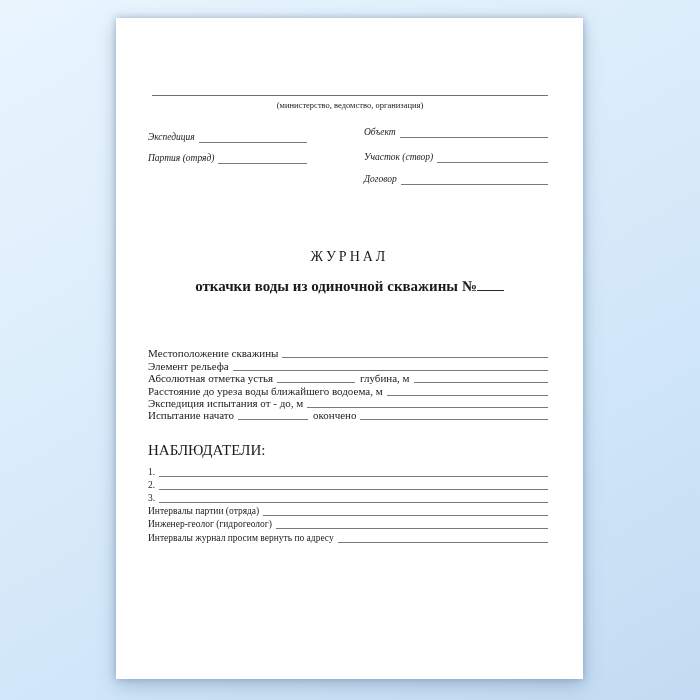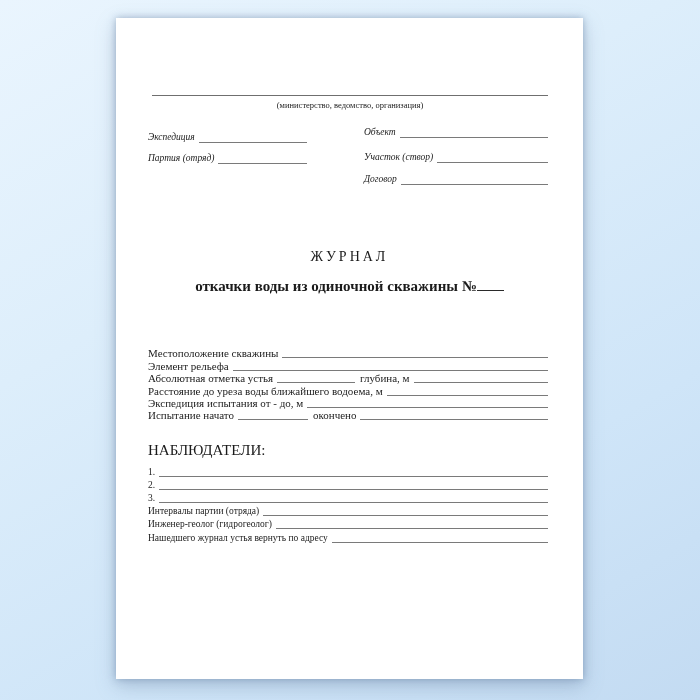--- a/index.html
+++ b/index.html
@@ -217,19 +217,19 @@
       </div>
       <div class="orow">
         <span class="label">Интервалы партии (отряда)</span>
         <span class="fill"></span>
       </div>
       <div class="orow">
         <span class="label">Инженер-геолог (гидрогеолог)</span>
         <span class="fill"></span>
       </div>
       <div class="orow">
-        <span class="label">Нашедшего журнал устья вернуть по адресу</span>
+        <span class="label">Интервалы журнал просим вернуть по адресу</span>
         <span class="fill"></span>
       </div>
     </div>
 
   </div>
 </div>
 
 </body></html>

